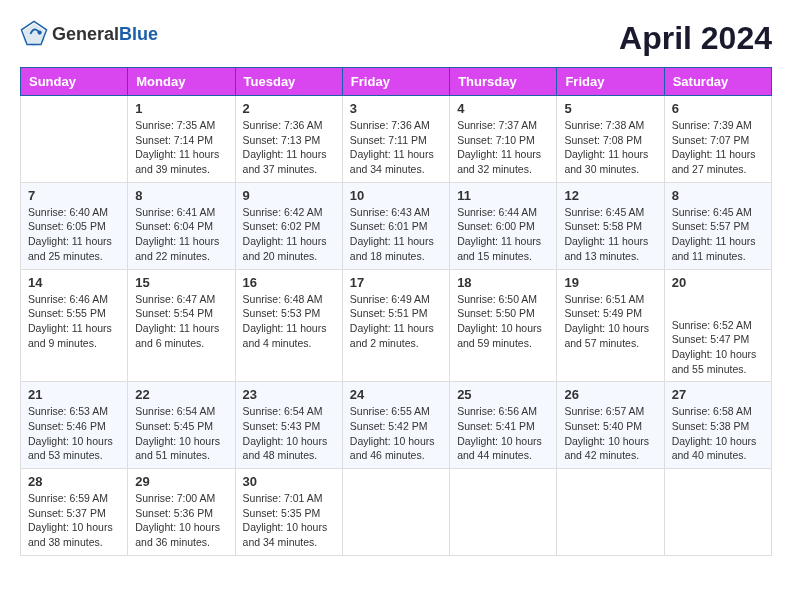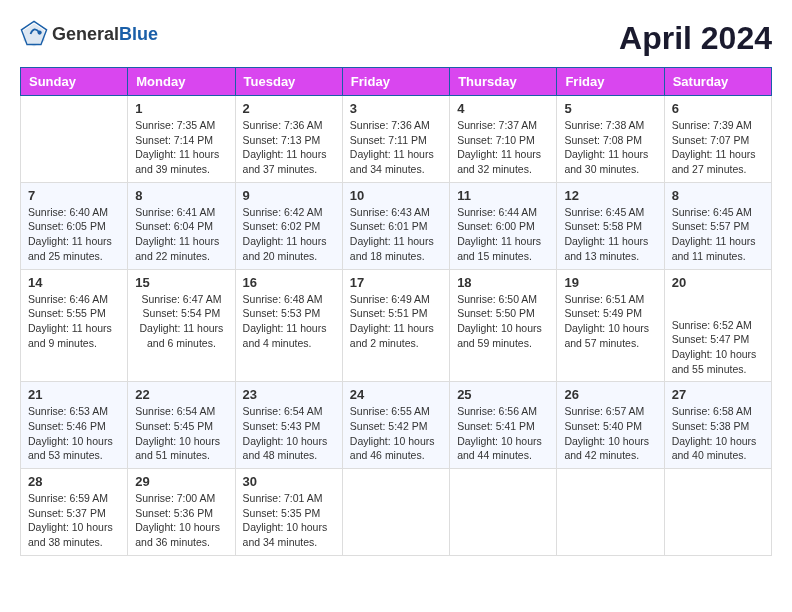--- a/index.html
+++ b/index.html
@@ -216,21 +216,21 @@
       <tr>
         <td>
           <span class="day-number">14</span>
           <div class="cell-content" style="white-space: pre-line;">Sunrise: 6:46 AM
 Sunset: 5:55 PM
 Daylight: 11 hours
 and 9 minutes.</div>
         </td>
         <td>
           <span class="day-number">15</span>
-          <div class="cell-content" style="white-space: pre-line; text-align: center;">Sunrise: 6:47 AM
+          <div class="cell-content" style="white-space: pre-line;">Sunrise: 6:47 AM
 Sunset: 5:54 PM
 Daylight: 11 hours
 and 6 minutes.</div>
         </td>
         <td>
           <span class="day-number">16</span>
           <div class="cell-content" style="white-space: pre-line;">Sunrise: 6:48 AM
 Sunset: 5:53 PM
 Daylight: 11 hours
 and 4 minutes.</div>

